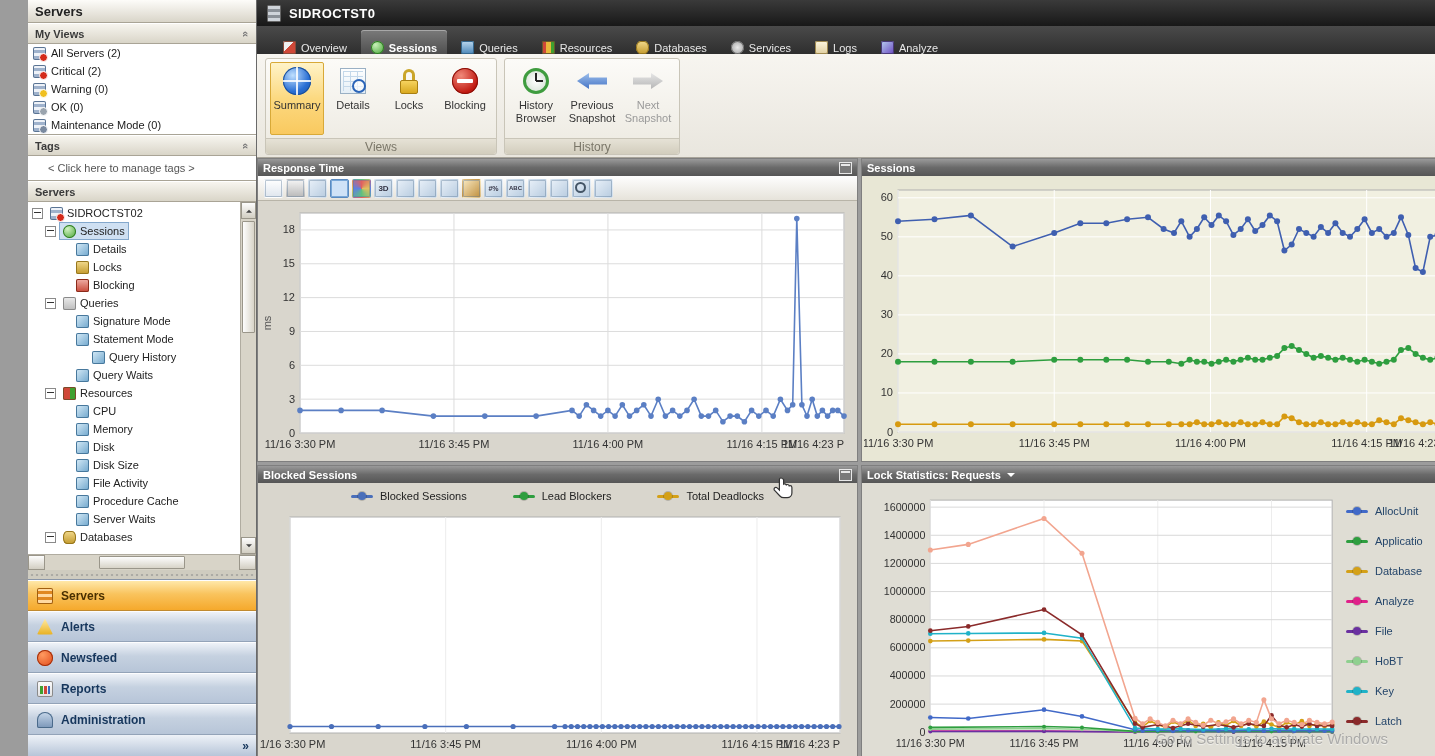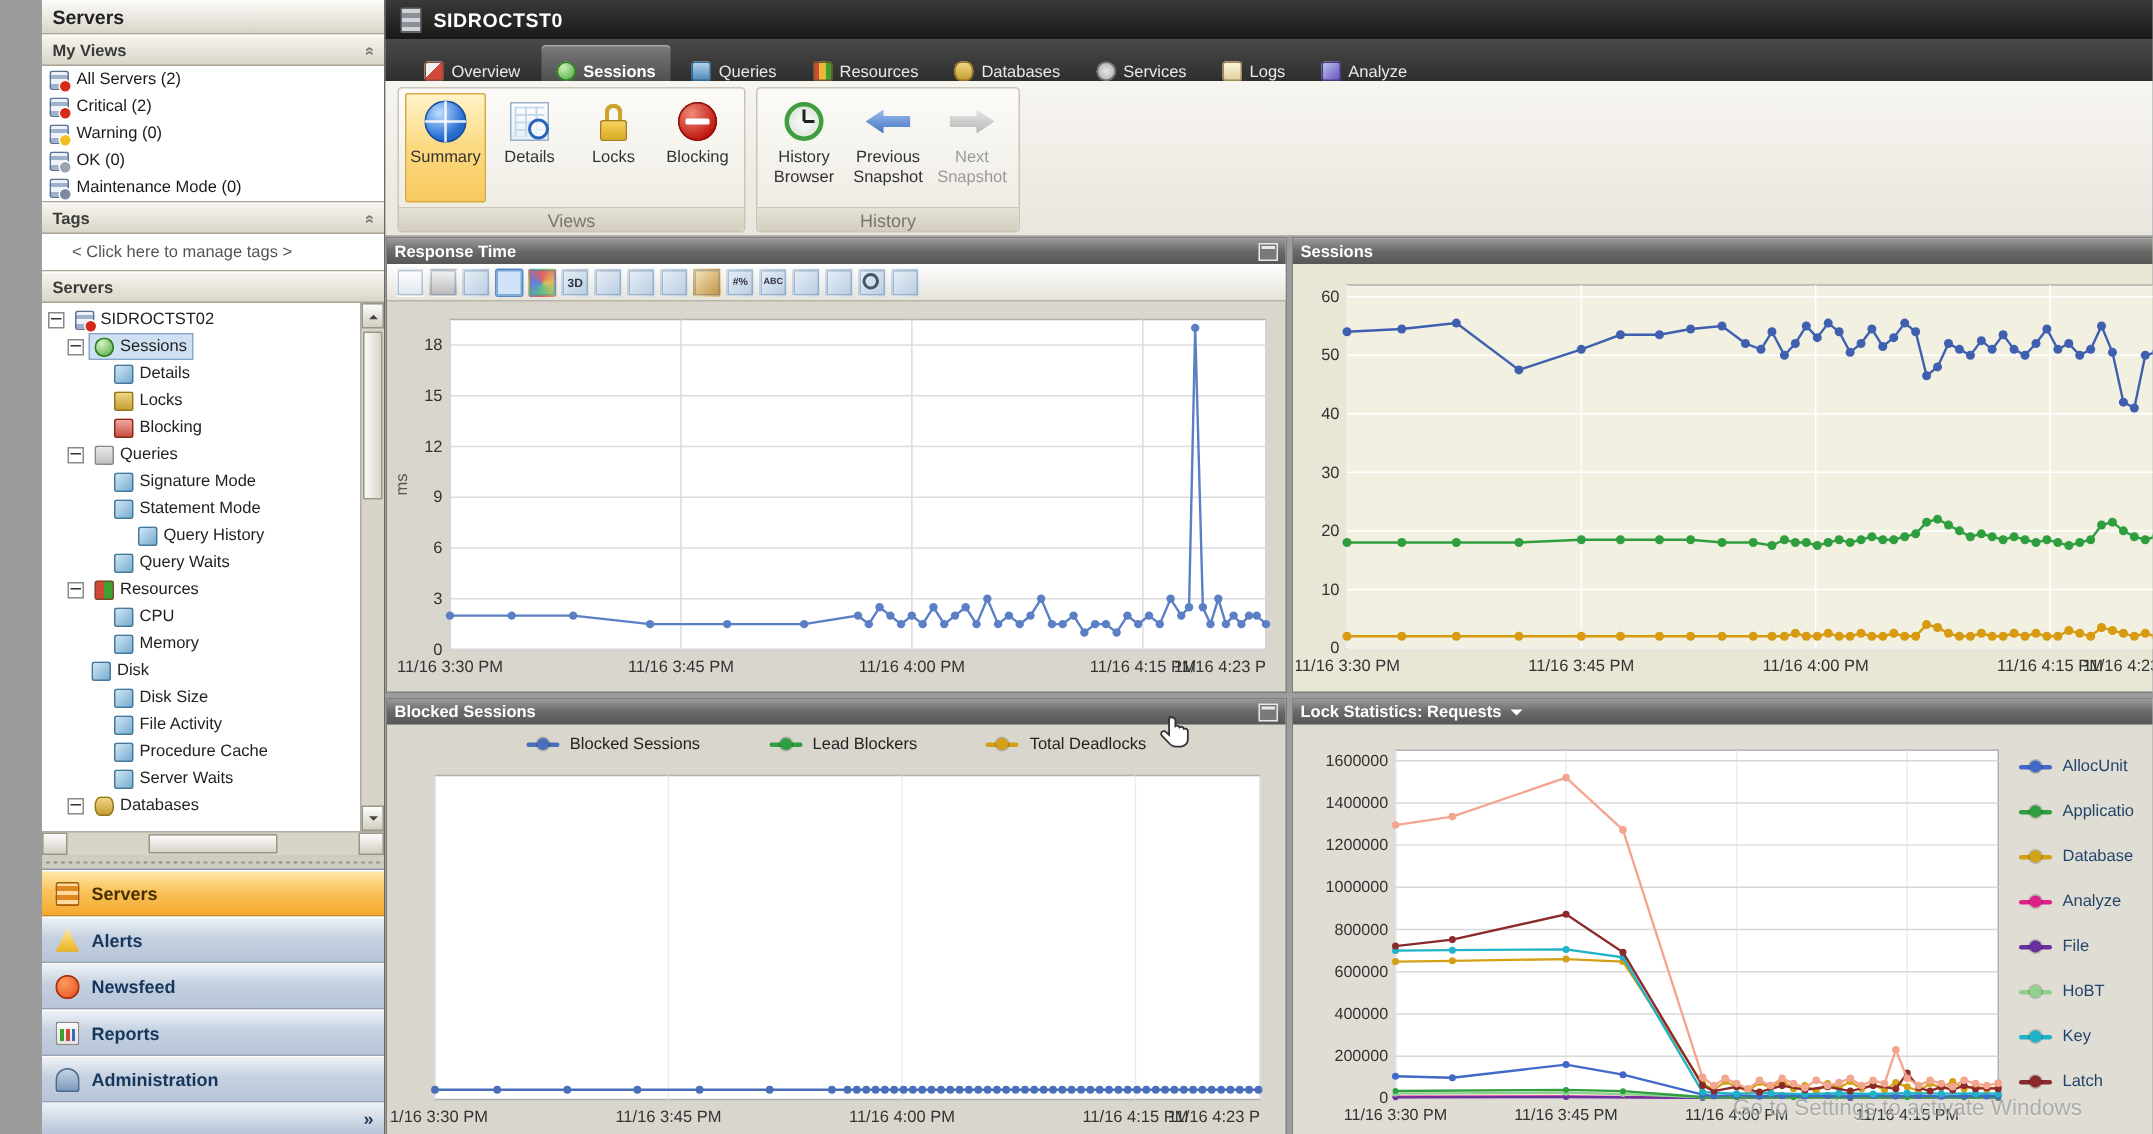--- a/index.html
+++ b/index.html
@@ -327,21 +327,21 @@
               <span>CPU</span>
             </span>
           </div>
           <div class="trow" style="padding-left: 30px;">
             <span style="width: 11px;"></span>
             <span class="lblbox">
               <span class="mi" data-icon="memory-icon"></span>
               <span>Memory</span>
             </span>
           </div>
-          <div class="trow" style="padding-left: 15px;">
+          <div class="trow" style="padding-left: 30px;">
             <span style="width: 11px;"></span>
             <span class="lblbox">
               <span class="mi" data-icon="disk-icon"></span>
               <span>Disk</span>
             </span>
           </div>
           <div class="trow" style="padding-left: 30px;">
             <span style="width: 11px;"></span>
             <span class="lblbox">
               <span class="mi" data-icon="disk-size-icon"></span>

